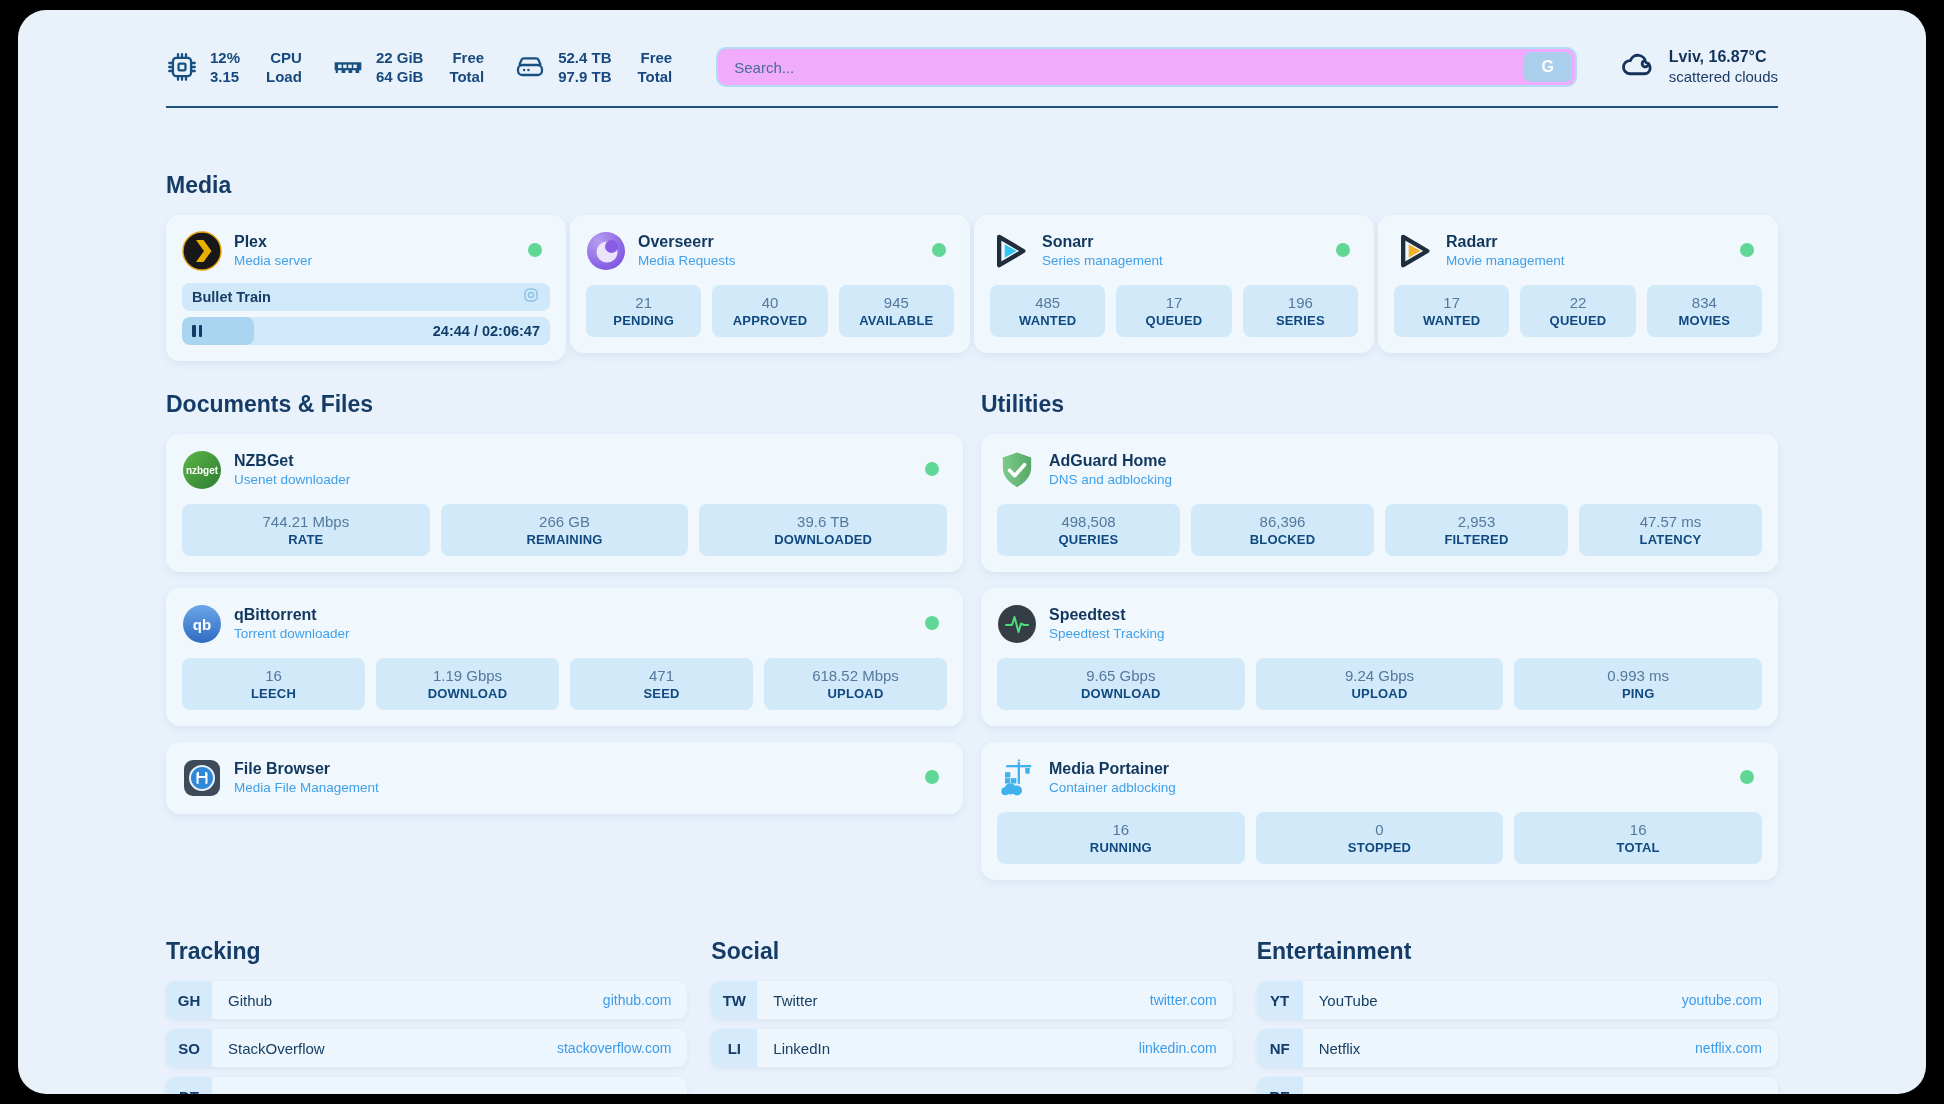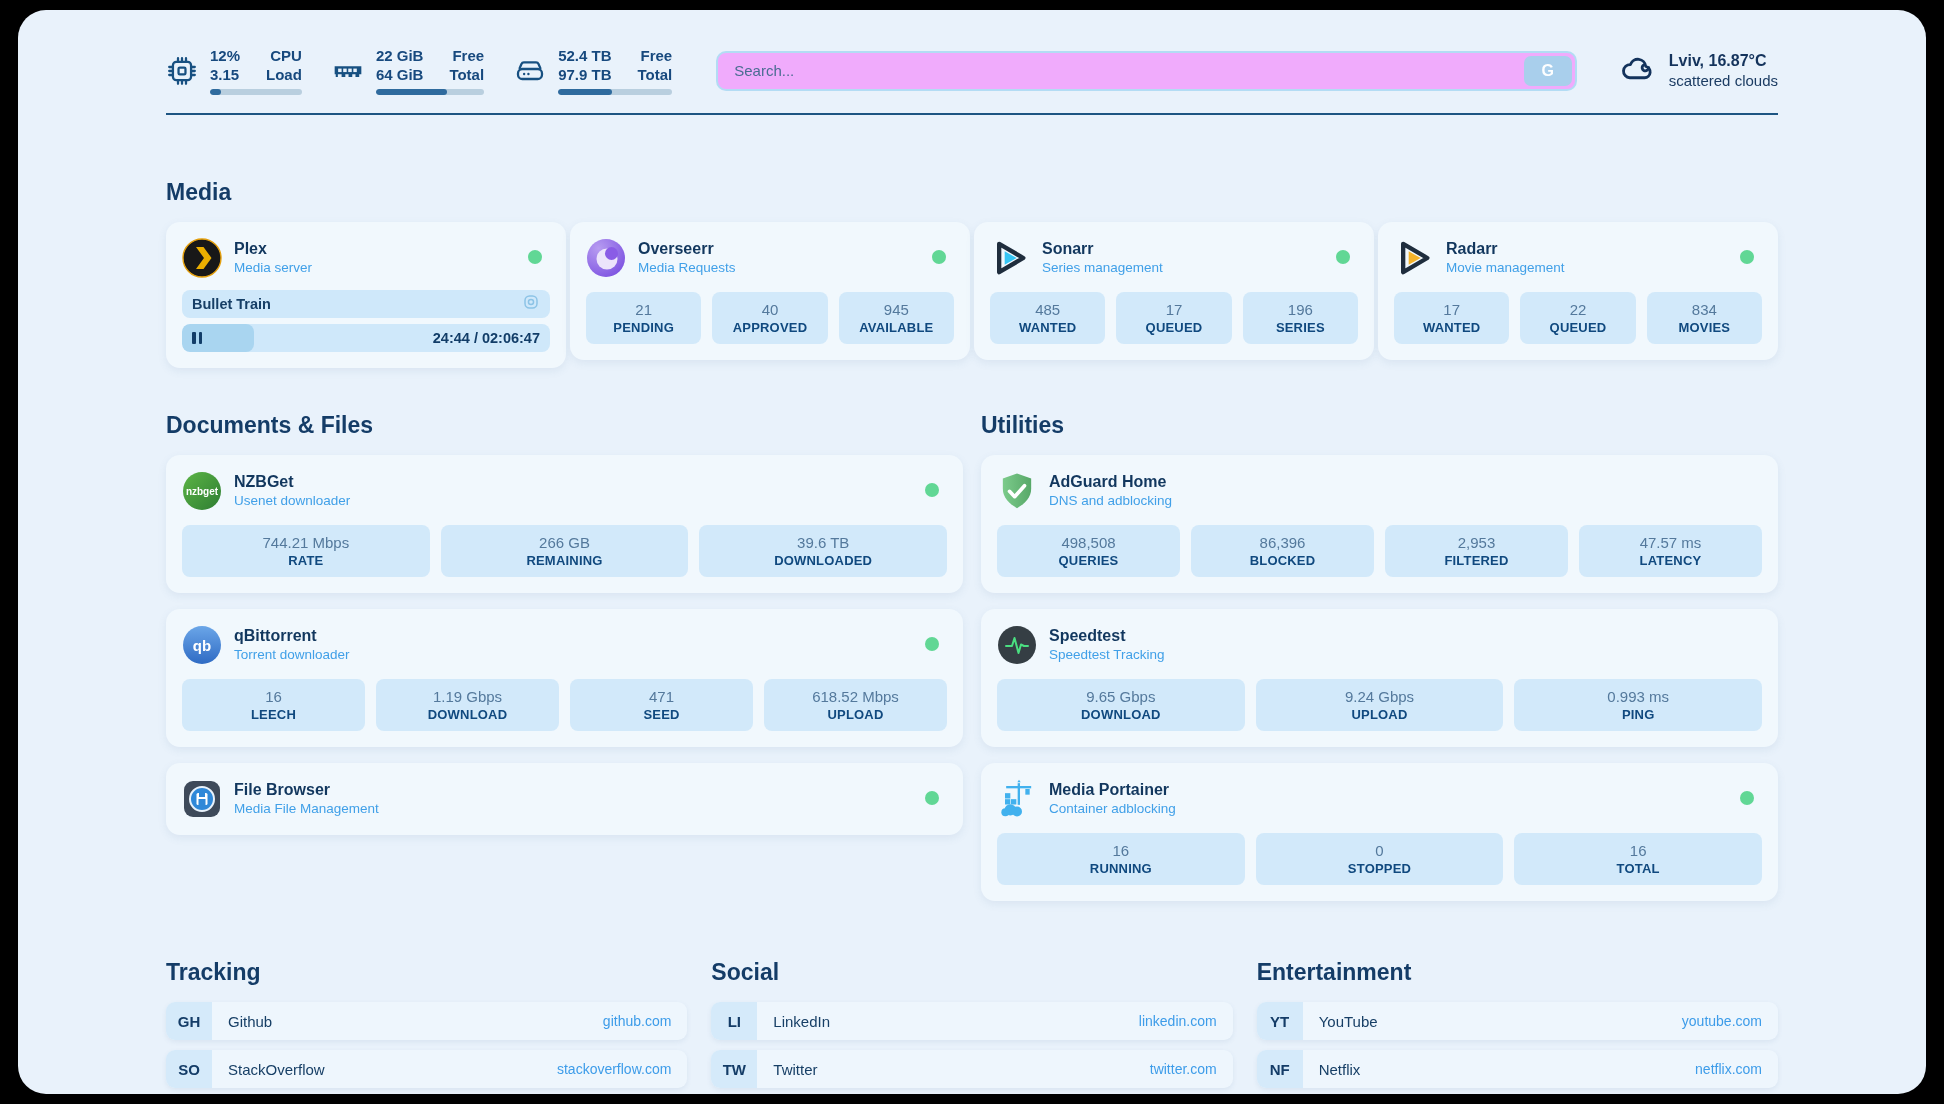--- a/index.html
+++ b/index.html
@@ -5,21 +5,21 @@
   * { margin:0; padding:0; box-sizing:border-box; }
   html,body { width:1944px; height:1104px; background:#000; font-family:"Liberation Sans","DejaVu Sans",sans-serif; }
   .page { width:1908px; height:1084px; margin:10px auto; background:#e9f2fb; border-radius:28px; overflow:hidden; }
   .content { width:1612px; margin:0 auto; }
 
   
   .header { display:flex; align-items:center; padding-top:36px; }
   .sysstats { display:flex; gap:30px; align-items:center; }
   .stat-group { display:flex; gap:12px; align-items:center; }
   .stat-icon { width:32px; height:32px; flex:0 0 auto; display:flex; align-items:center; justify-content:center; }
-  .stat-body { display:flex; flex-direction:column; }
+  .stat-body { display:flex; flex-direction:row; }
   .stat-rows { display:flex; gap:26px; }
   .stat-col { display:flex; flex-direction:column; line-height:19px; font-size:15px; font-weight:600; color:#17497e; }
   .stat-col.labels { text-align:right; }
   .stat-bar { margin-top:5px; height:6px; border-radius:3px; background:#b9cfdf; overflow:hidden; }
   .stat-bar > div { height:100%; border-radius:3px; background:#2f6b9e; }
 
   .searchwrap { flex:1; margin:0 42px 0 44px; position:relative; }
   .search-input { width:100%; height:40px; border:2px solid #b3dcf4; border-radius:10px; background:#f0abfc; font-size:15px; color:#3c6288; padding:0 64px 0 16px; outline:none; font-family:inherit; }
   .search-input::placeholder { color:#4a6d92; opacity:1; }
   .search-btn { position:absolute; right:5px; top:5px; width:48px; height:30px; border:none; border-radius:7px; background:#a9cfec; color:#fdfeff; font-size:16px; font-weight:700; cursor:pointer; }
@@ -29,21 +29,21 @@
   .weather-main { font-size:16px; font-weight:600; color:#14335c; }
   .weather-sub { font-size:15px; color:#1c3c63; }
 
   .divider { height:2px; background:#1d5582; margin-top:18px; }
 
   
   .group-title { font-size:23px; font-weight:600; color:#143c67; }
 
   
   .media-grid { display:grid; grid-template-columns:repeat(4,1fr); gap:4px; align-items:start; }
-  .two-col { display:grid; grid-template-columns:1fr 1fr; gap:18px; margin-top:44px; align-items:start; }
+  .two-col { display:grid; grid-template-columns:1fr 1fr; gap:18px; margin-top:30px; align-items:start; }
   .col-stack { display:flex; flex-direction:column; gap:16px; }
   .card { background:#f1f8fd; border-radius:14px; padding:16px; box-shadow:0 3px 8px rgba(80,120,160,.10); position:relative; cursor:pointer; }
   .card-head { display:flex; align-items:center; gap:12px; }
   .svc-icon { width:40px; height:40px; flex:0 0 auto; display:flex; align-items:center; justify-content:center; }
   .svc-names { display:flex; flex-direction:column; line-height:19px; }
   .svc-title { font-size:16px; font-weight:600; color:#12375e; }
   .svc-sub { font-size:13.5px; color:#41a0e8; }
   .status-dot { position:absolute; right:24px; top:28px; width:14px; height:14px; border-radius:50%; background:#61d795; }
   .stats-row { display:flex; gap:11px; margin-top:14px; }
   .stat-box { flex:1; background:#d2e9fa; border-radius:8px; padding:8px 4px 7px; text-align:center; }
@@ -554,29 +554,29 @@
             <span class="bm-abbr">DT</span>
 
           </div>
         </div>
       </div>
 
       <div class="bm-col">
         <div class="group-title">Social</div>
         <div class="bm-list">
           <div class="bm-row">
+            <span class="bm-abbr">TW</span>
+            <span class="bm-name">Twitter</span>
+            <span class="bm-url">twitter.com</span>
+          </div>
+          <div class="bm-row">
             <span class="bm-abbr">LI</span>
             <span class="bm-name">LinkedIn</span>
             <span class="bm-url">linkedin.com</span>
           </div>
-          <div class="bm-row">
-            <span class="bm-abbr">TW</span>
-            <span class="bm-name">Twitter</span>
-            <span class="bm-url">twitter.com</span>
-          </div>
         </div>
       </div>
 
       <div class="bm-col">
         <div class="group-title">Entertainment</div>
         <div class="bm-list">
           <div class="bm-row">
             <span class="bm-abbr">YT</span>
             <span class="bm-name">YouTube</span>
             <span class="bm-url">youtube.com</span>

